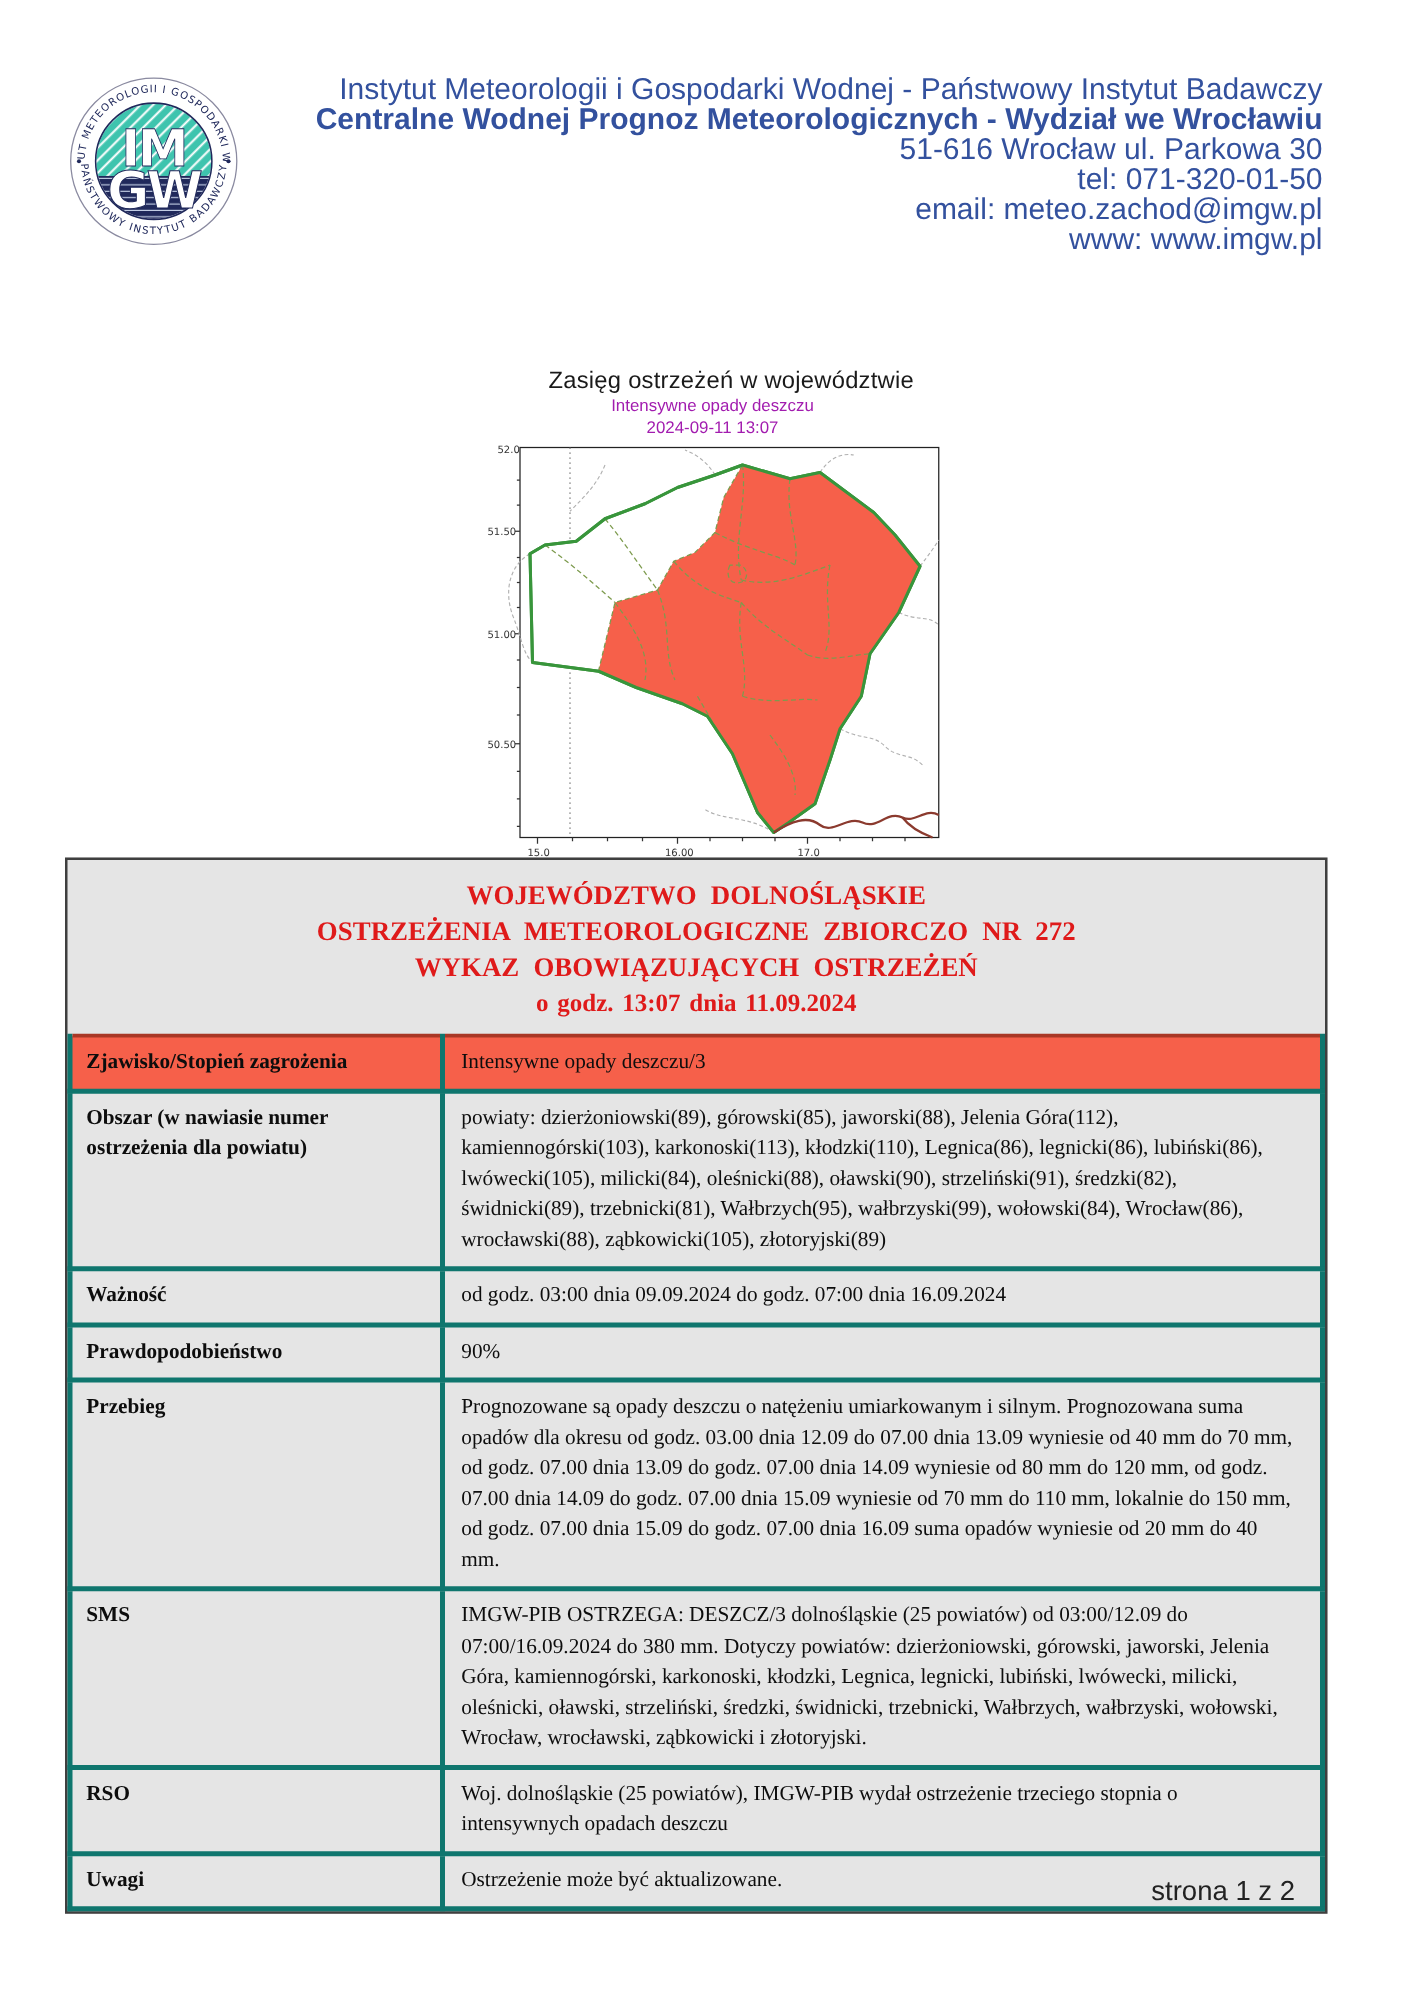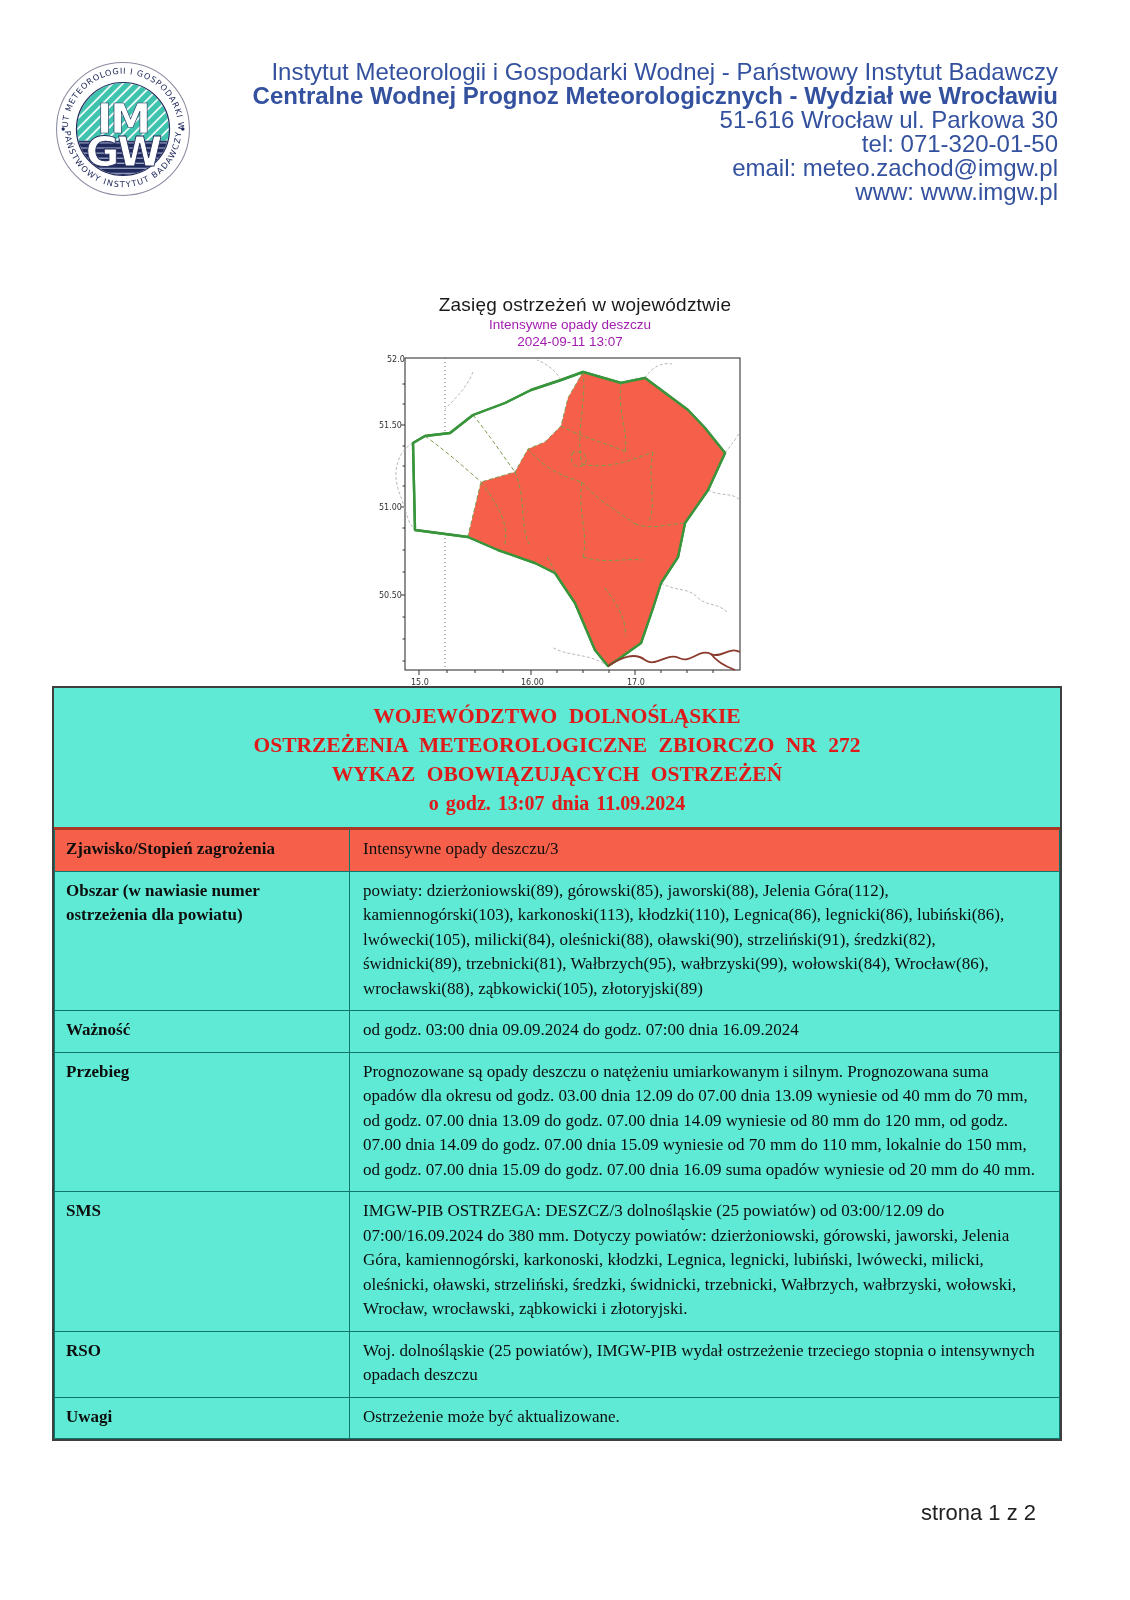--- a/index.html
+++ b/index.html
@@ -9,31 +9,31 @@
   .logo{position:absolute;left:54px;top:60px;width:138px;height:138px;}
   .hdr{position:absolute;top:60px;right:72px;text-align:right;
        font-size:24px;line-height:24px;color:#33519E;}
   .hdr .b{font-weight:bold;}
 
   
   .sec-title{position:absolute;top:266px;left:180px;width:810px;text-align:center;
              font-size:19px;color:#1a1a1a;letter-spacing:.2px;margin-top:28px;}
   .map-cap{position:absolute;top:316px;left:180px;width:780px;text-align:center;
            font-size:13.5px;line-height:17px;color:#a21caf;}
-  .mapwrap{position:absolute;left:377px;top:352px;width:372px;height:342px;}
+  .mapwrap{position:absolute;left:388px;top:352px;width:372px;height:342px;}
 
   
-  .wtable{position:absolute;left:52px;top:686px;width:1006px;border:2px solid #3f3f3f;background:#5eead4;}
+  .wtable{position:absolute;left:52px;top:686px;width:1006px;border:2px solid #3f3f3f;background:#e5e5e5;}
   .wtitle{padding:14px 10px 10px 10px;text-align:center;color:#DF1A1A;
           font-family:"Liberation Serif",serif;font-weight:bold;}
   .wtitle .l{font-size:21.5px;line-height:29px;word-spacing:6px;}
   .wtitle .l4{font-size:20px;line-height:28px;word-spacing:2px;}
   table.grid{border-collapse:collapse;width:100%;table-layout:fixed;
              font-family:"Liberation Serif",serif;font-size:17px;line-height:24.5px;color:#0d0d0d;}
-  table.grid td{border:1px solid #0f766e;vertical-align:top;padding:7px 13px 9px 13px;}
+  table.grid td{border:4px solid #0f766e;vertical-align:top;padding:7px 13px 9px 13px;}
   table.grid td.lbl{width:270px;font-weight:bold;padding-left:11px;}
   tr.hl td{background:#F6604A;border-top:3px solid #A93826;}
   tr td.val{padding-right:22px;}
 
   .footer{position:absolute;top:1500px;right:94px;font-size:22px;color:#222;}
 
   svg text{font-family:"DejaVu Sans",sans-serif;}
 </style>
 </head>
 <body>
@@ -204,20 +204,24 @@
       </tr>
       <tr>
         <td class="lbl">Obszar (w nawiasie numer ostrzeżenia dla powiatu)</td>
         <td class="val">powiaty: dzierżoniowski(89), górowski(85), jaworski(88), Jelenia Góra(112), kamiennogórski(103), karkonoski(113), kłodzki(110), Legnica(86), legnicki(86), lubiński(86), lwówecki(105), milicki(84), oleśnicki(88),  oławski(90), strzeliński(91), średzki(82), świdnicki(89),  trzebnicki(81), Wałbrzych(95), wałbrzyski(99), wołowski(84), Wrocław(86), wrocławski(88), ząbkowicki(105), złotoryjski(89)</td>
       </tr>
       <tr>
         <td class="lbl">Ważność</td>
         <td class="val">od godz. 03:00 dnia 09.09.2024 do godz. 07:00 dnia 16.09.2024</td>
       </tr>
       <tr>
+        <td class="lbl">Prawdopodobieństwo</td>
+        <td class="val">90%</td>
+      </tr>
+      <tr>
         <td class="lbl">Przebieg</td>
         <td class="val">Prognozowane są opady deszczu o natężeniu umiarkowanym i silnym. Prognozowana suma opadów dla okresu od godz. 03.00 dnia 12.09 do 07.00 dnia 13.09 wyniesie od 40 mm do 70 mm, od godz. 07.00 dnia 13.09 do godz. 07.00 dnia 14.09 wyniesie od 80 mm do 120 mm, od godz. 07.00 dnia 14.09 do godz. 07.00 dnia 15.09 wyniesie od 70 mm do 110 mm, lokalnie do 150 mm, od godz. 07.00 dnia 15.09 do godz. 07.00 dnia 16.09 suma opadów wyniesie od 20 mm do 40 mm.</td>
       </tr>
       <tr>
         <td class="lbl">SMS</td>
         <td class="val">IMGW-PIB OSTRZEGA: DESZCZ/3 dolnośląskie (25 powiatów) od 03:00/12.09 do 07:00/16.09.2024 do 380 mm. Dotyczy powiatów: dzierżoniowski, górowski, jaworski, Jelenia Góra, kamiennogórski, karkonoski, kłodzki, Legnica, legnicki, lubiński, lwówecki, milicki, oleśnicki,  oławski, strzeliński, średzki,  świdnicki,  trzebnicki, Wałbrzych, wałbrzyski, wołowski, Wrocław, wrocławski, ząbkowicki i złotoryjski.</td>
       </tr>
       <tr>
         <td class="lbl">RSO</td>
         <td class="val">Woj. dolnośląskie (25 powiatów), IMGW-PIB wydał ostrzeżenie trzeciego stopnia o intensywnych opadach deszczu</td>

